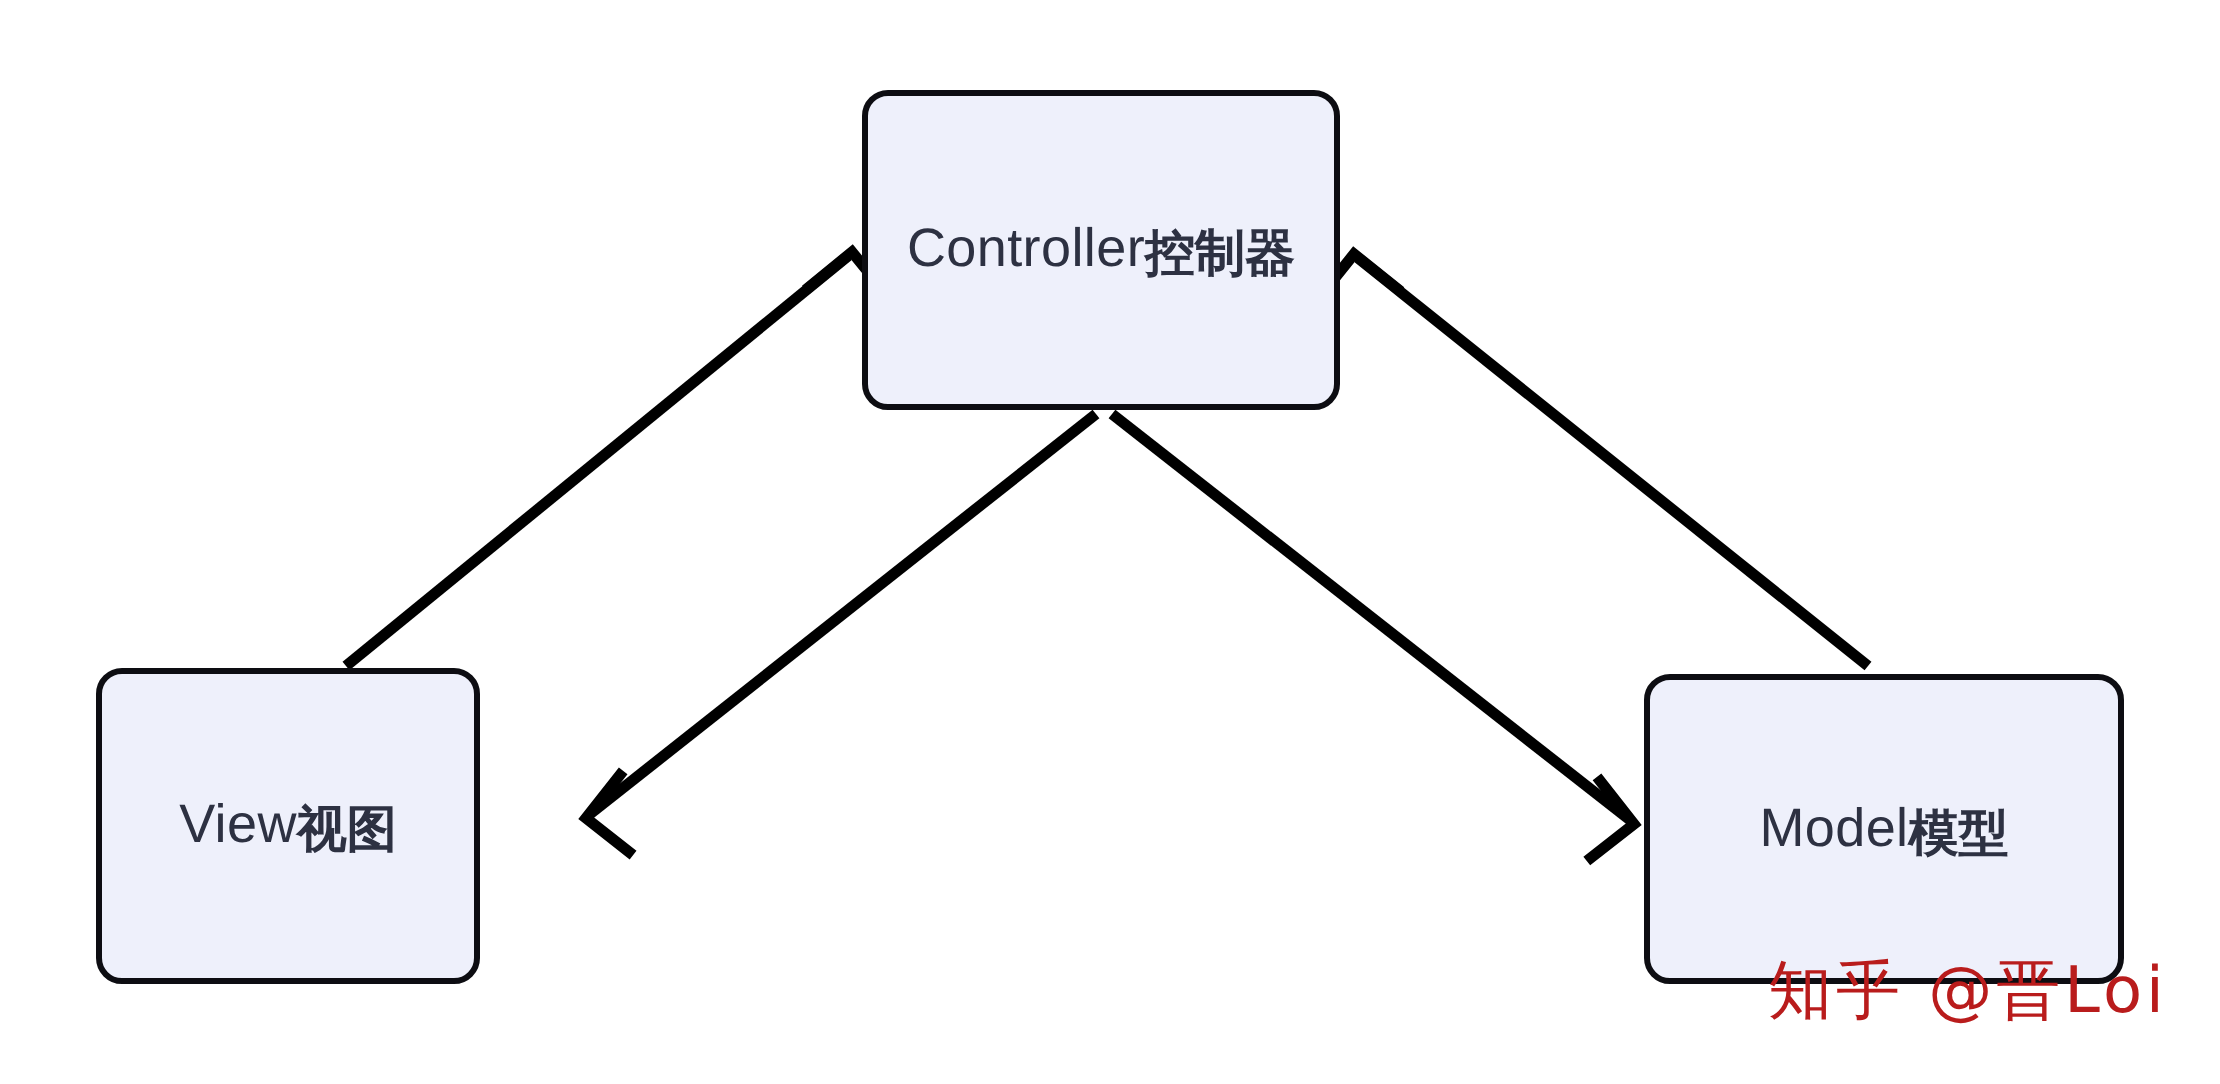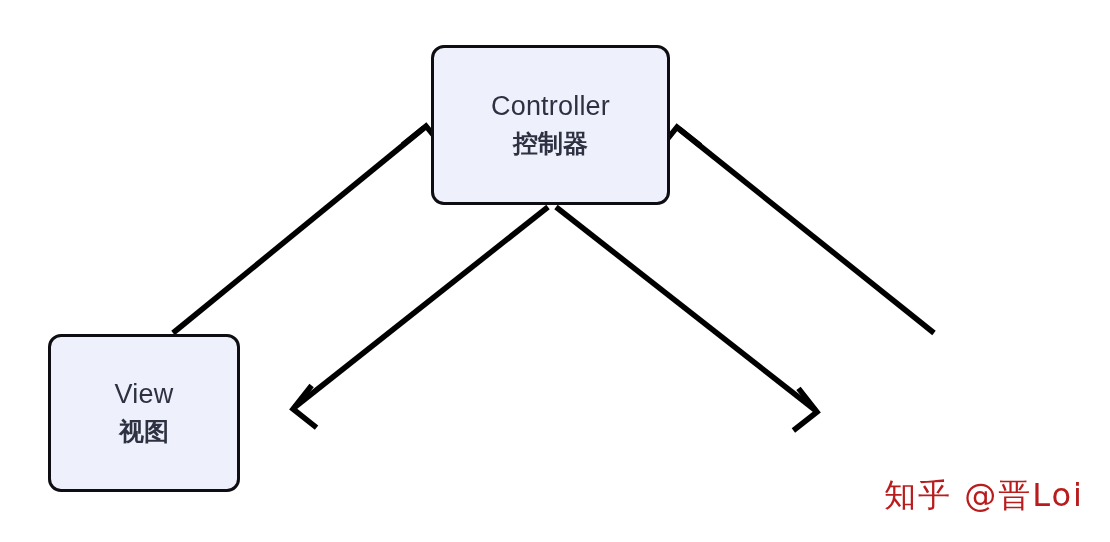--- a/index.html
+++ b/index.html
@@ -29,21 +29,21 @@
     height: 542px;
     pointer-events: none;
   }
   .node {
     position: absolute;
     box-sizing: border-box;
     background: #eef0fb;
     border: 3.5px solid #0d0d12;
     border-radius: 13px;
     display: flex;
-    flex-direction: column;
+    flex-direction: row;
     align-items: center;
     justify-content: center;
     color: #2d3142;
     z-index: 3;
   }
   .node-title {
     font-size: 27px;
     line-height: 1.18;
     letter-spacing: 0.2px;
     font-weight: 400;
@@ -117,16 +117,20 @@
   <div class="node" id="node-controller">
     <div class="node-title">Controller</div>
     <div class="node-subtitle">控制器</div>
   </div>
 
   <div class="node" id="node-view">
     <div class="node-title">View</div>
     <div class="node-subtitle">视图</div>
   </div>
 
+  <div class="node" id="node-model">
+    <div class="node-title">Model</div>
+    <div class="node-subtitle">模型</div>
+  </div>
 
   <div id="watermark">知乎 @晋Loi</div>
 
 </div>
 
 </body></html>

